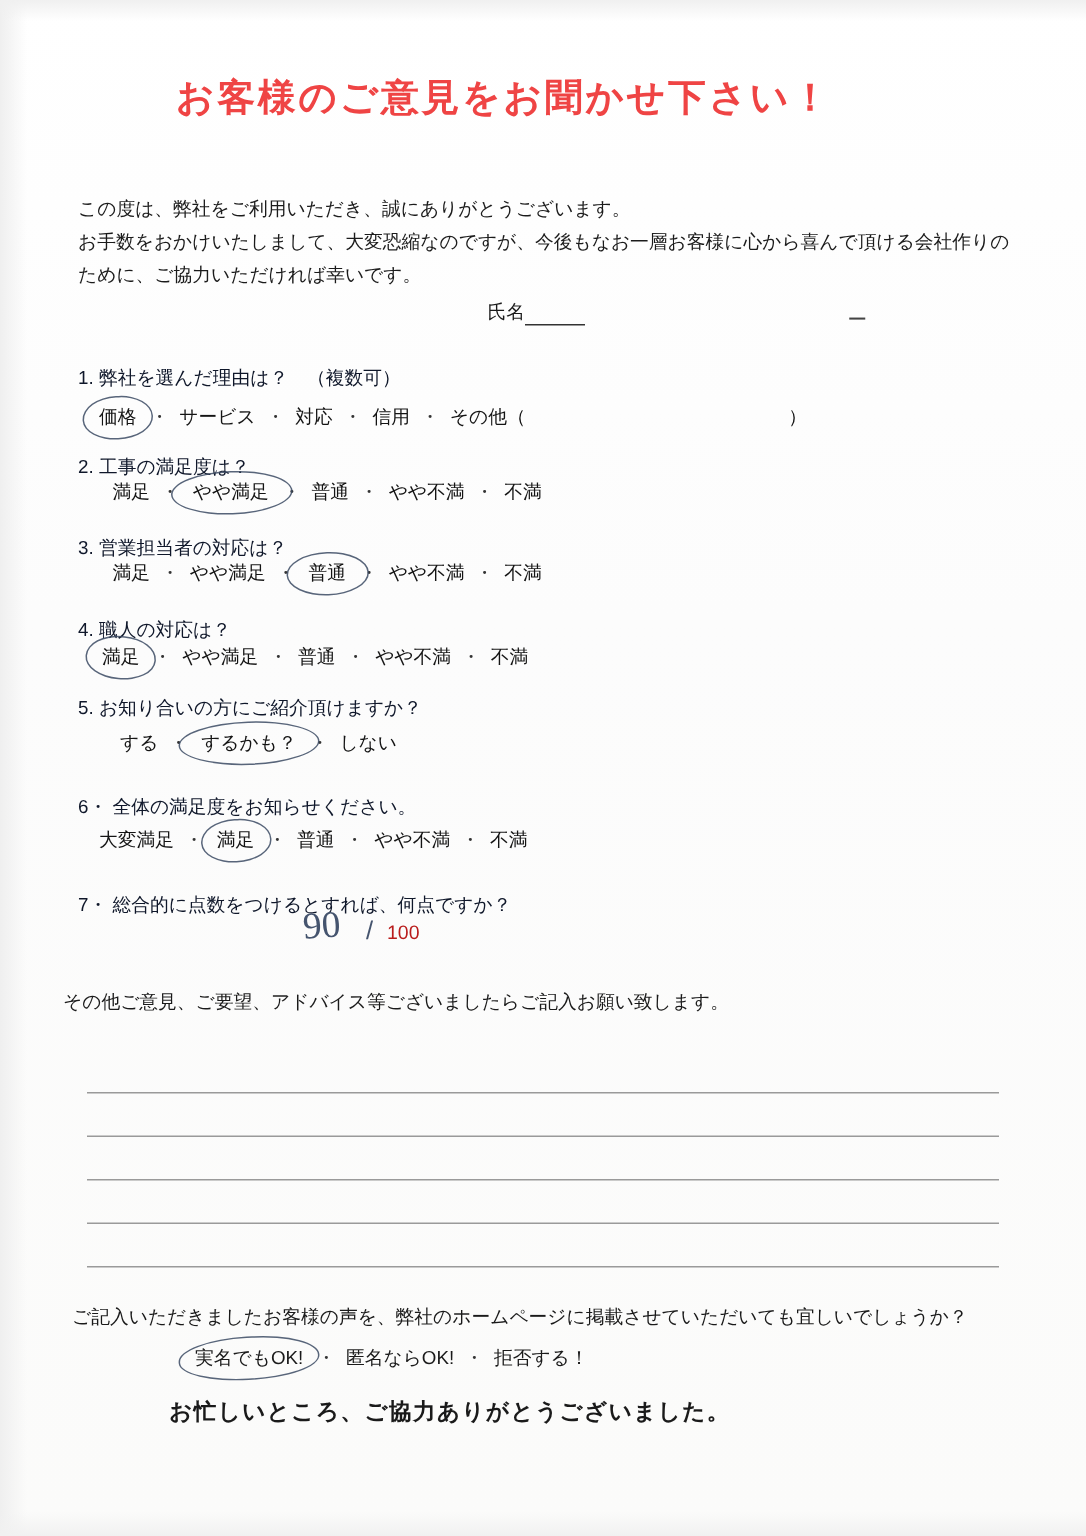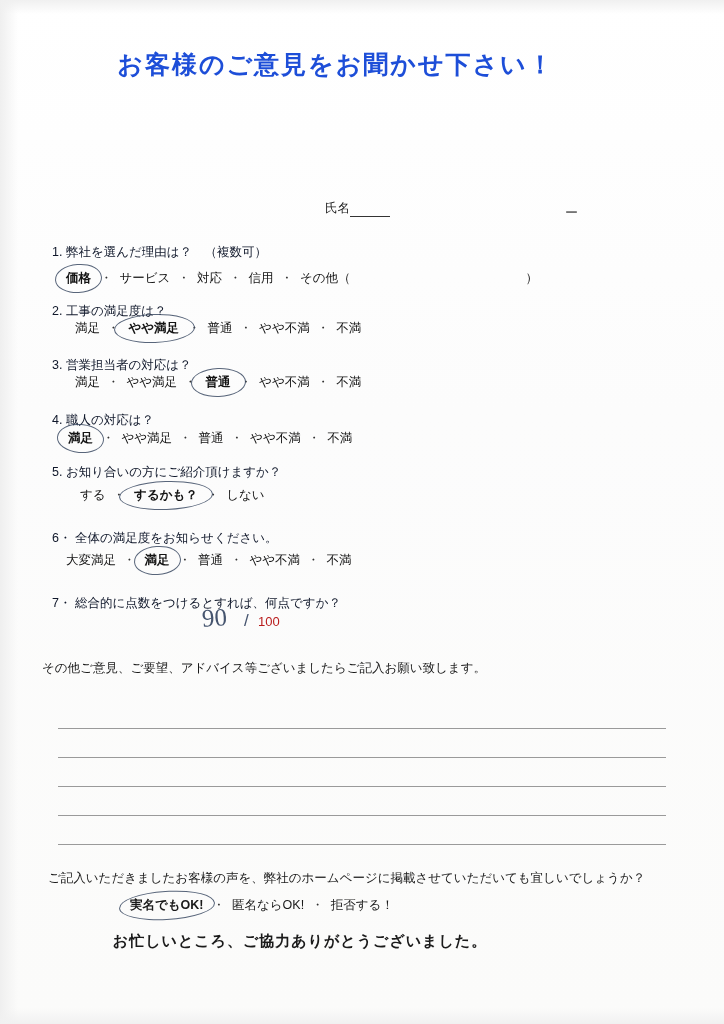--- a/index.html
+++ b/index.html
@@ -33,21 +33,21 @@
 
   .title {
     position: absolute;
     top: 48px;
     left: 0;
     width: 672px;
     text-align: center;
     font-size: 25px;
     font-weight: bold;
     letter-spacing: 2px;
-    color: #1d4ed8;
+    color: #ef4444;
   }
 
   .intro {
     position: absolute;
     left: 52px;
     top: 128px;
     width: 630px;
     font-size: 12.5px;
     line-height: 22px;
     color: #1b1b1b;
@@ -89,21 +89,20 @@
     white-space: nowrap;
     color: #141414;
   }
   .sep { padding: 0 7px; color: #333; }
 
   
   .circled {
     position: relative;
     display: inline-block;
     padding: 0 2px;
-    font-weight: bold;
   }
   .circled::after {
     content: "";
     position: absolute;
     left: -9px;
     top: -6px;
     right: -9px;
     bottom: -6px;
     border: 1.3px solid #3b4a63;
     border-radius: 50% 48% 52% 50% / 52% 50% 50% 48%;
@@ -216,20 +215,25 @@
 <body>
 
 <div class="page">
   <div class="paper-tone"></div>
   <div class="edge-fade-left"></div>
   <div class="edge-fade-top"></div>
   <div class="edge-fade-bottom"></div>
 
   <div class="title">お客様のご意見をお聞かせ下さい！</div>
 
+  <div class="intro">
+    <div>この度は、弊社をご利用いただき、誠にありがとうございます。</div>
+    <div>お手数をおかけいたしまして、大変恐縮なのですが、今後もなお一層お客様に心から喜んで頂ける会社作りの</div>
+    <div>ために、ご協力いただければ幸いです。</div>
+  </div>
 
   <div class="name-line">
     <span class="name-label">氏名</span><span class="name-underline"></span>
     <span class="name-scribble">ー</span>
   </div>
 
   <div class="q" style="left:52px; top:244px;">
     <span>1.</span>
     <span>弊社を選んだ理由は？　（複数可）</span>
   </div>

